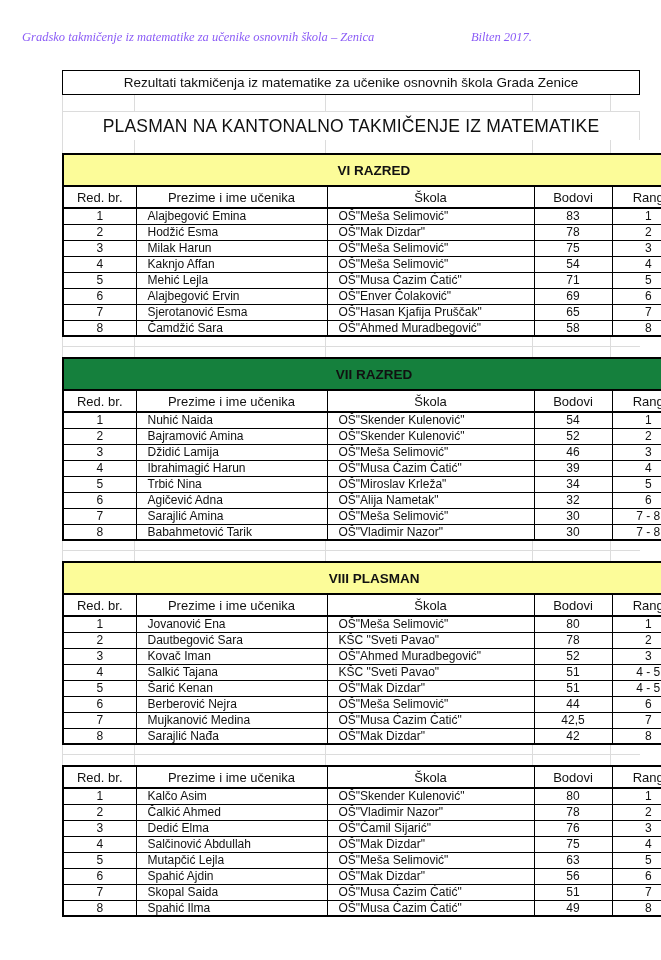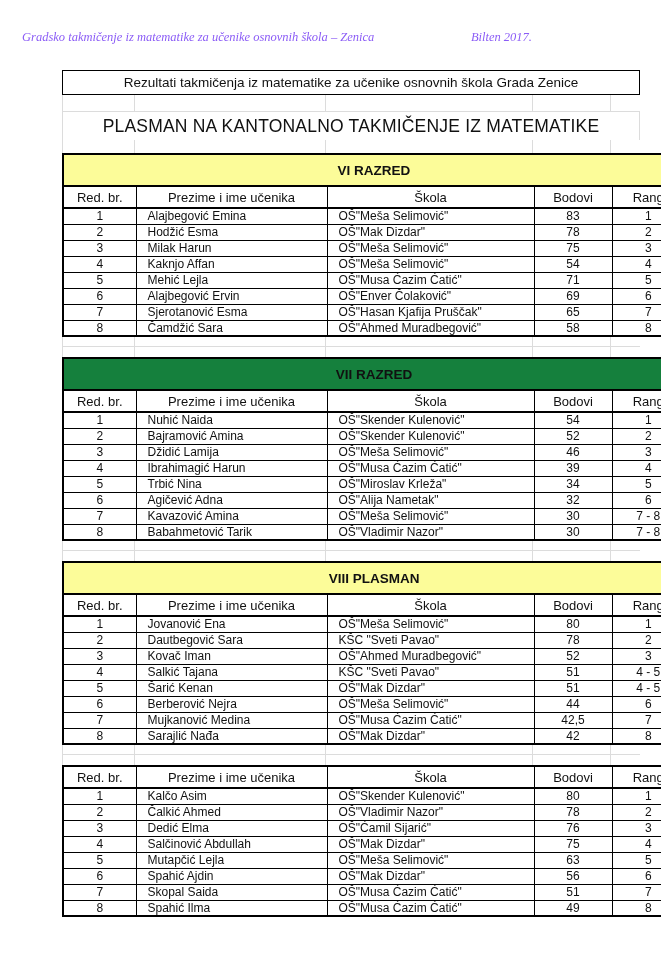--- a/index.html
+++ b/index.html
@@ -239,21 +239,21 @@
             </tr>
             <tr class="data-row">
               <td class="num">6</td>
               <td class="txt">Agičević Adna</td>
               <td class="txt">OŠ"Alija Nametak"</td>
               <td class="num">32</td>
               <td class="num">6</td>
             </tr>
             <tr class="data-row">
               <td class="num">7</td>
-              <td class="txt">Kavazović Amina</td>
+              <td class="txt">Sarajlić Amina</td>
               <td class="txt">OŠ"Meša Selimović"</td>
               <td class="num">30</td>
               <td class="num">7 - 8</td>
             </tr>
             <tr class="data-row">
               <td class="num">8</td>
               <td class="txt">Babahmetović Tarik</td>
               <td class="txt">OŠ"Vladimir Nazor"</td>
               <td class="num">30</td>
               <td class="num">7 - 8</td>

